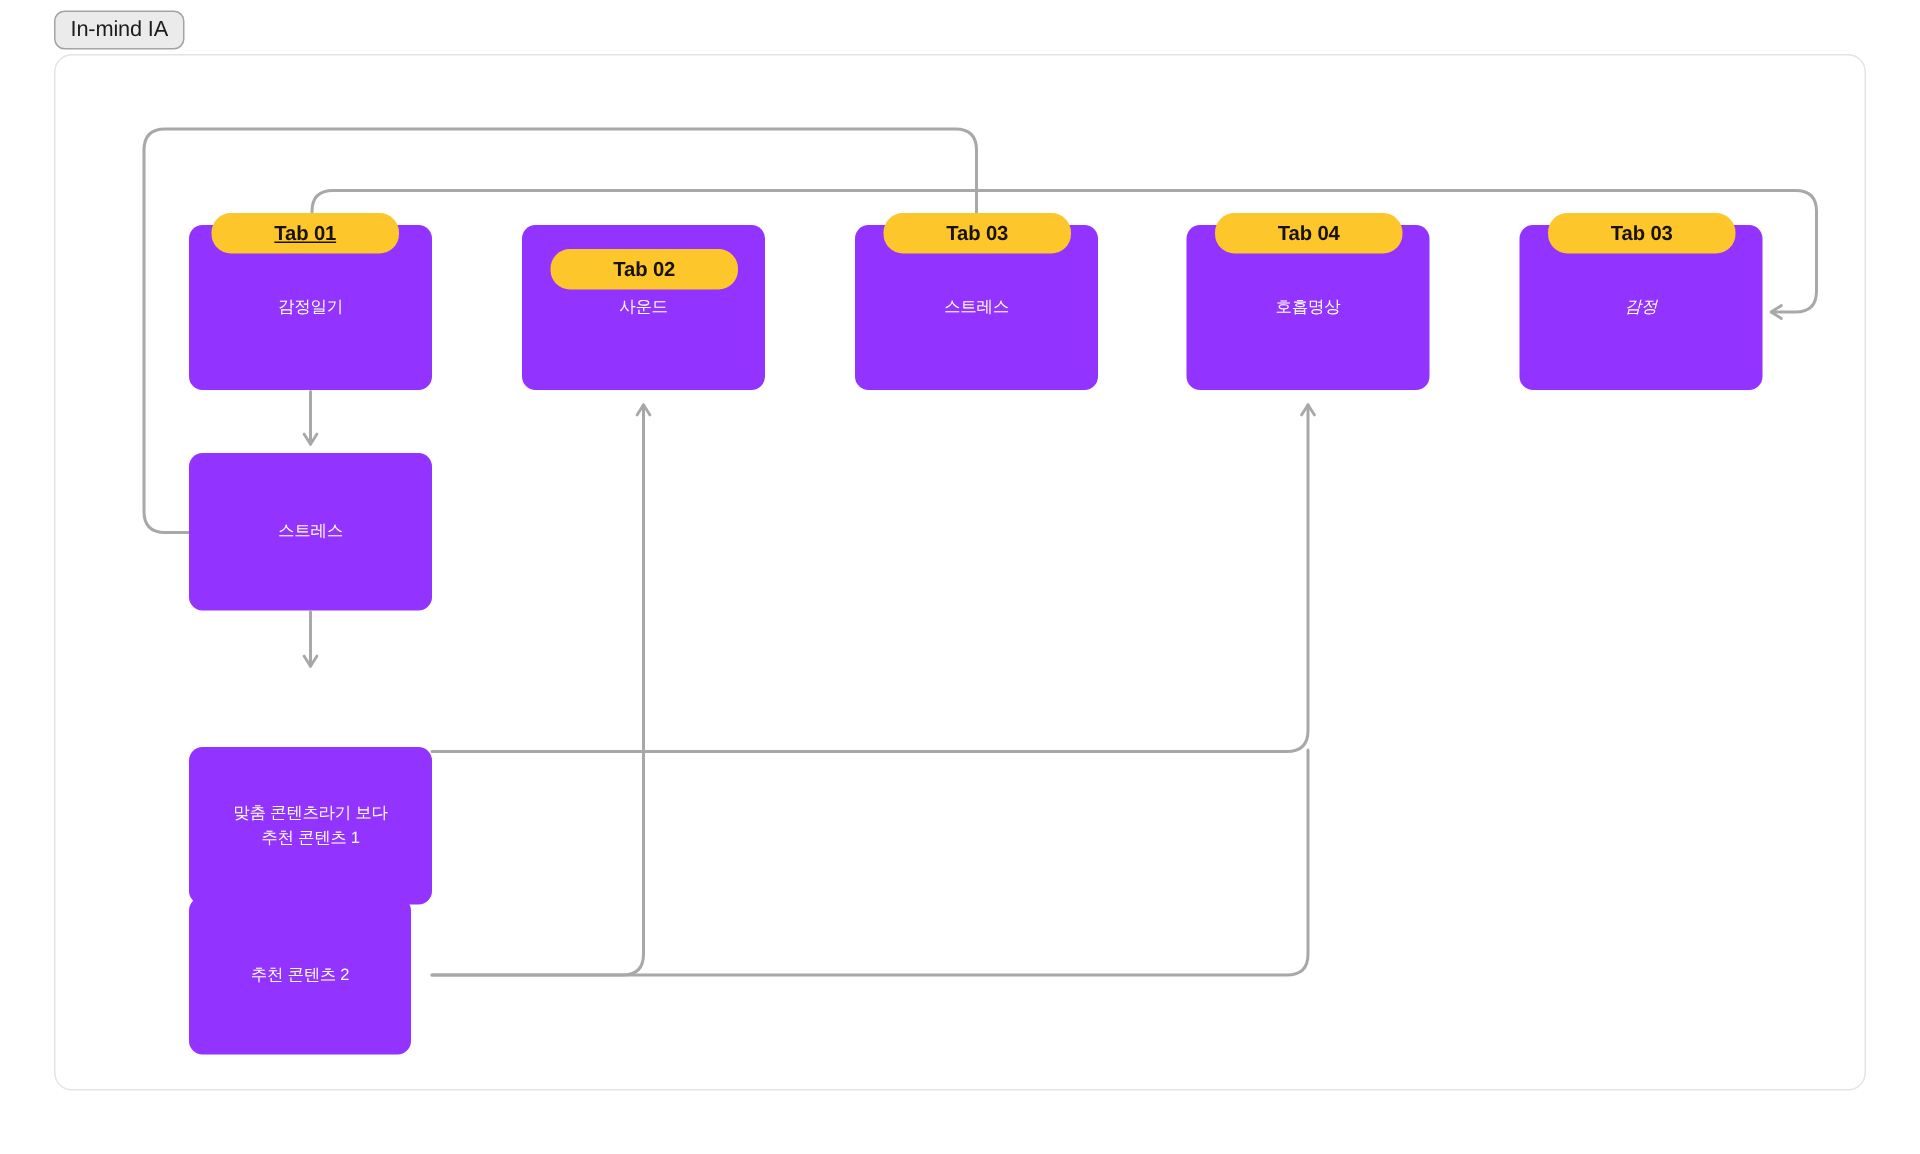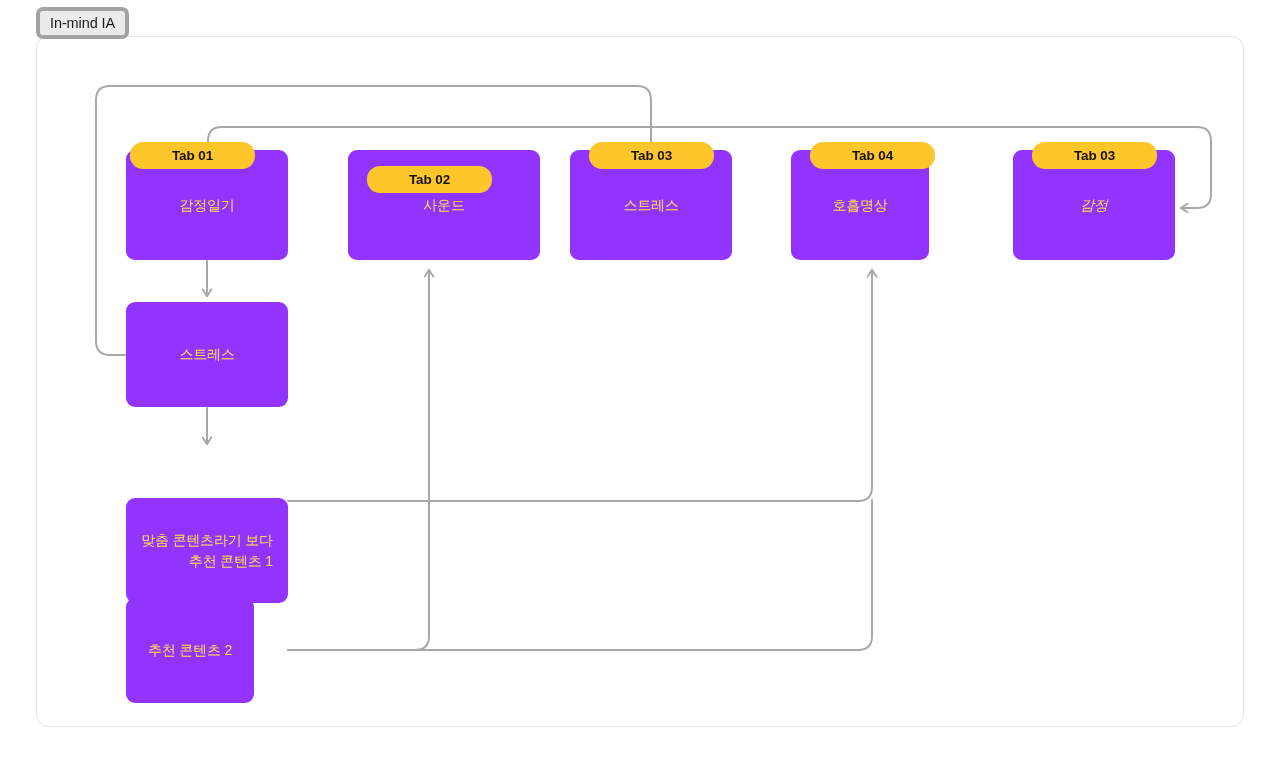--- a/index.html
+++ b/index.html
@@ -19,21 +19,21 @@
   
   #frame-title {
     position: absolute;
     left: 36px;
     top: 7px;
     height: 24px;
     padding: 0 10px;
     display: flex;
     align-items: center;
     background: #ebebeb;
-    border: 4px solid #a3a3a3;
+    border: 1px solid #a3a3a3;
     border-radius: 7px;
     font-size: 14.5px;
     color: #1c1c1c;
     letter-spacing: -0.1px;
     white-space: nowrap;
     z-index: 40;
   }
 
   
   #frame {
@@ -61,23 +61,23 @@
 
   
   .node {
     position: absolute;
     box-sizing: border-box;
     background: #9333ff;
     border-radius: 9px;
     display: flex;
     align-items: center;
     justify-content: center;
-    text-align: right;
-    color: #fde047;
-    font-size: 14px;
+    text-align: center;
+    color: #ffffff;
+    font-size: 11px;
     line-height: 1.5;
     letter-spacing: -0.2px;
     z-index: 10;
     white-space: pre-line;
     padding: 0 8px;
   }
   .tab-pill {
     position: absolute;
     background: #fdc62b;
     border-radius: 13px;
@@ -127,39 +127,39 @@
       <path d="M288,650 L415,650 Q429,650 429,636 L429,270" marker-end="url(#ah)"></path>
 
       <path d="M288,650 L858,650 Q872,650 872,636 L872,500"></path>
 
     </g>
   </svg>
 
   <div class="node" style="left:126px; top:150px; width:162px; height:110px;">
     <span>감정일기</span>
   </div>
-  <div class="tab-pill" style="left:130px; top:142px; width:125px;">
+  <div class="tab-pill" style="left:141px; top:142px; width:125px;text-decoration:underline;">
     <span>Tab 01</span>
   </div>
 
-  <div class="node" style="left:348px; top:150px; width:192px; height:110px;">
+  <div class="node" style="left:348px; top:150px; width:162px; height:110px;">
     <span>사운드</span>
   </div>
   <div class="tab-pill" style="left:367px; top:142px; width:125px;margin-top:24px;">
     <span>Tab 02</span>
   </div>
 
   <div class="node" style="left:570px; top:150px; width:162px; height:110px;">
     <span>스트레스</span>
   </div>
   <div class="tab-pill" style="left:589px; top:142px; width:125px;">
     <span>Tab 03</span>
   </div>
 
-  <div class="node" style="left:791px; top:150px; width:138px; height:110px;">
+  <div class="node" style="left:791px; top:150px; width:162px; height:110px;">
     <span>호흡명상</span>
   </div>
   <div class="tab-pill" style="left:810px; top:142px; width:125px;">
     <span>Tab 04</span>
   </div>
 
   <div class="node" style="left:1013px; top:150px; width:162px; height:110px;font-style:italic;">
     <span>감정</span>
   </div>
   <div class="tab-pill" style="left:1032px; top:142px; width:125px;">
@@ -168,17 +168,17 @@
 
   <div class="node" style="left:126px; top:302px; width:162px; height:105px;">
     <span>스트레스</span>
   </div>
 
   <div class="node" style="left:126px; top:450px; width:162px; height:105px;margin-top:48px;">
     <span>맞춤 콘텐츠라기 보다
 추천 콘텐츠 1</span>
   </div>
 
-  <div class="node" style="left:126px; top:598px; width:128px; height:105px;">
+  <div class="node" style="left:126px; top:598px; width:148px; height:105px;">
     <span>추천 콘텐츠 2</span>
   </div>
 
 </div>
 
 </body></html>

